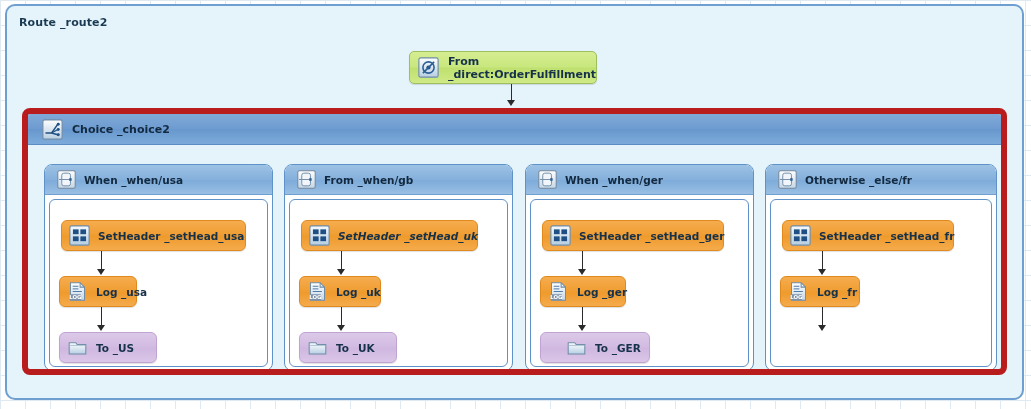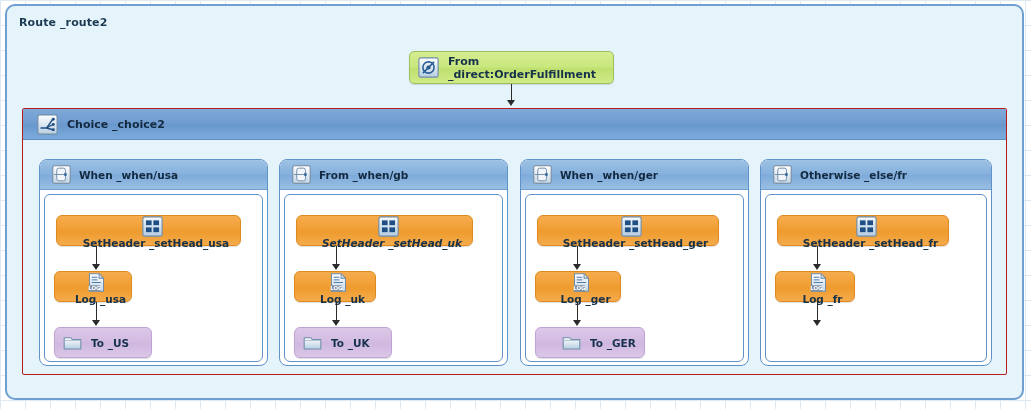--- a/index.html
+++ b/index.html
@@ -38,21 +38,21 @@
     font-weight: bold;
     color: #1b3a52;
     letter-spacing: 0.1px;
   }
 
   
   .from-node {
     position: absolute;
     left: 409px;
     top: 51px;
-    width: 205px;
+    width: 188px;
     height: 33px;
     box-sizing: border-box;
     border-radius: 5px;
     border: 1px solid #9dbf5e;
     background: linear-gradient(to bottom, #d6ed91 0%, #c8e77e 48%, #bfe06f 52%, #cfea86 100%);
     display: flex;
     align-items: center;
     padding-left: 8px;
     box-shadow: 0 1px 1px rgba(0,0,0,0.12);
   }
@@ -79,22 +79,22 @@
   }
 
   
   .choice-box {
     position: absolute;
     left: 22px;
     top: 108px;
     width: 985px;
     height: 267px;
     box-sizing: border-box;
-    border-radius: 2px;
-    border: 1px solid #b91c1c;
+    border-radius: 8px;
+    border: 6px solid #b91c1c;
     background: #e4f4fa;
     overflow: hidden;
     text-align: right;
   }
   .choice-header {
     position: absolute;
     left: 0;
     top: 0;
     width: 100%;
     height: 31px;
@@ -172,21 +172,20 @@
   .node .node-label {
     font-size: 10.5px;
     font-weight: bold;
     color: #16314a;
     margin-left: 8px;
     white-space: nowrap;
   }
   .node.orange {
     background: linear-gradient(to bottom, #f6ac4e 0%, #f09e33 48%, #ee9a2c 52%, #f5ab4c 100%);
     border: 1px solid #e08a1e;
-    flex-direction: column;
   }
   .node.purple {
     background: linear-gradient(to bottom, #dcc9e8 0%, #d2bbe2 48%, #cfb7e0 52%, #dbc7e8 100%);
     border: 1px solid #bfa3d3;
   }
 
   
   .icn {
     width: 21px; height: 21px;
     flex: 0 0 auto;

